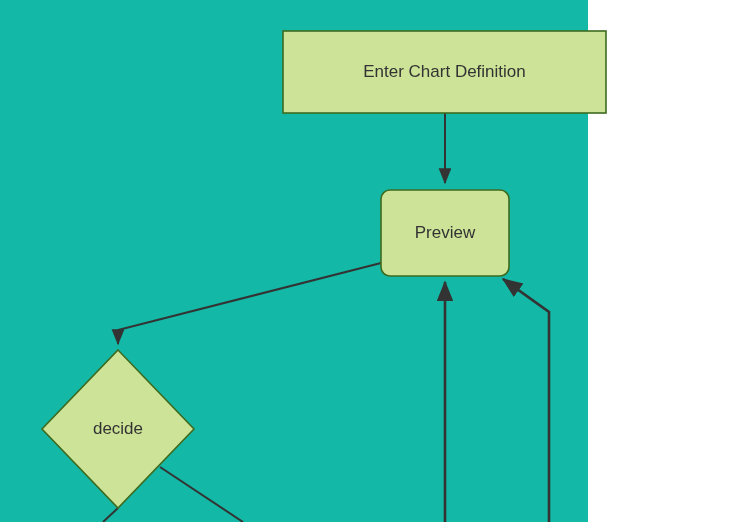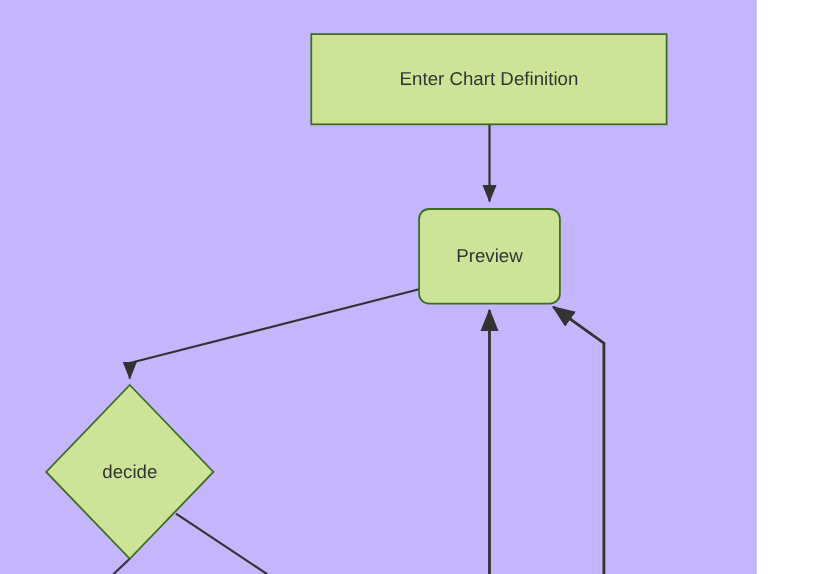--- a/index.html
+++ b/index.html
@@ -8,23 +8,23 @@
     background: #ffffff;
   }
   body {
     width: 740px;
     height: 522px;
     font-family: "Liberation Sans", sans-serif;
     overflow: hidden;
   }
   #flowchart-canvas {
     position: relative;
-    width: 688px;
+    width: 588px;
     height: 522px;
-    background: #c4b5fd;
+    background: #14b8a6;
   }
   #flowchart-svg {
     position: absolute;
     top: 0;
     left: 0;
     width: 740px;
     height: 522px;
     display: block;
   }
   .node-label {

